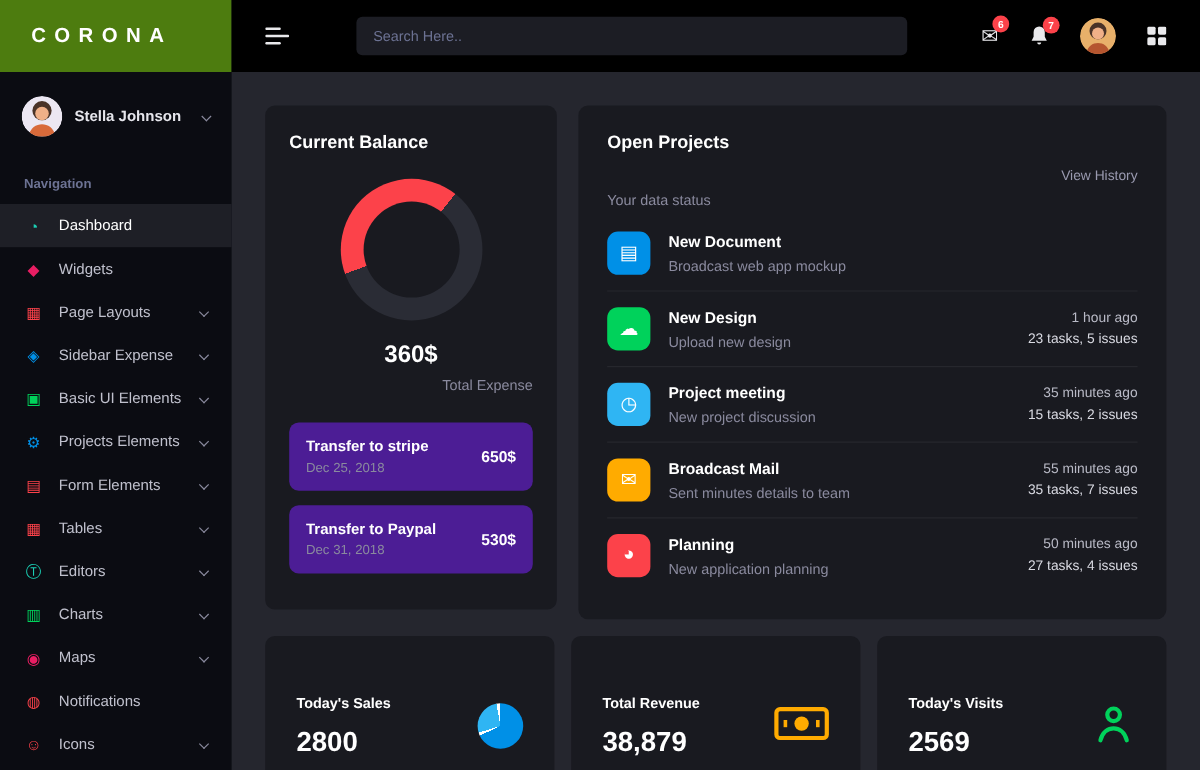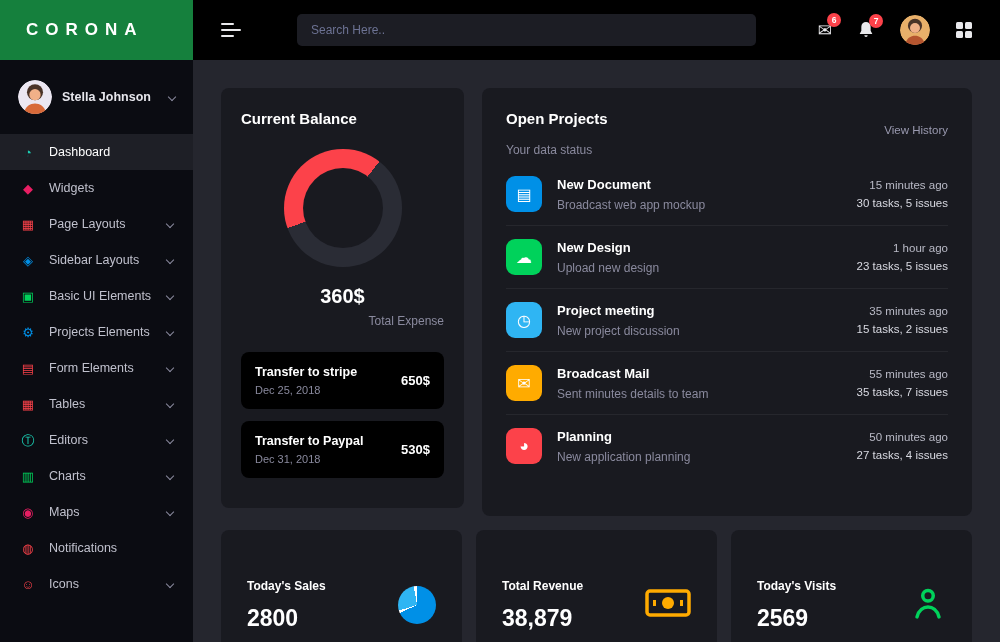--- a/index.html
+++ b/index.html
@@ -3,21 +3,21 @@
 <meta charset="utf-8">
 <style>
   * { box-sizing: border-box; margin: 0; padding: 0; }
   html,body { width:1000px; height:642px; overflow:hidden; }
   body { font-family:"Liberation Sans", sans-serif; background:#25262e; color:#fff; }
 
   .app { display:flex; width:1000px; height:642px; }
 
   
   .sidebar { width:193px; background:#0b0c12; flex-shrink:0; display:flex; flex-direction:column; }
-  .brand { height:60px; background:#15803d; display:flex; align-items:center; padding-left:26px;
+  .brand { height:60px; background:#4d7c0f; display:flex; align-items:center; padding-left:26px;
            color:#fff; font-size:17px; font-weight:700; letter-spacing:7px; cursor:pointer; }
   .profile { display:flex; align-items:center; gap:10px; padding:20px 18px; cursor:pointer; }
   .avatar { width:34px; height:34px; border-radius:50%; overflow:hidden; flex-shrink:0; display:block; }
   .pname { font-size:12.5px; font-weight:600; color:#e6e6ec; flex:1; }
   .chev { width:6px; height:6px; border-right:1.5px solid #8a8a9e; border-bottom:1.5px solid #8a8a9e;
           transform:rotate(45deg); display:inline-block; }
   .navlabel { padding:14px 20px 10px; font-size:11px; font-weight:600; color:#6c7293; }
   .sitem { display:flex; align-items:center; gap:13px; height:36px; padding:0 20px;
            color:#c0c1cd; font-size:12.5px; cursor:pointer; }
   .sitem.active { background:#1e1f26; color:#fff; }
@@ -45,28 +45,28 @@
   .card { background:#191a20; border-radius:8px; }
 
   .balance { width:243px; height:420px; padding:22px 20px; display:flex; flex-direction:column; }
   .card-title { font-size:15px; font-weight:600; color:#fff; }
   .donut { width:118px; height:118px; border-radius:50%; align-self:center; margin-top:22px; position:relative;
            background:conic-gradient(from 250deg, #fc424a 0deg 148deg, #2a2c35 148deg 360deg); }
   .donut::after { content:""; position:absolute; inset:19px; border-radius:50%; background:#191a20; }
   .bal-amount { text-align:center; margin-top:18px; font-size:20px; font-weight:700; }
   .bal-label { text-align:right; margin-top:6px; font-size:12px; color:#8a8a9e; }
   .transfers { margin-top:24px; display:flex; flex-direction:column; gap:12px; }
-  .transfer { background:#000000; border-radius:8px; padding:13px 14px; display:flex; align-items:center;
+  .transfer { background:#4c1d95; border-radius:8px; padding:13px 14px; display:flex; align-items:center;
               justify-content:space-between; cursor:pointer; }
   .t-title { font-size:12.5px; font-weight:600; color:#fff; margin-bottom:5px; }
   .t-date { font-size:11px; color:#8a8a9e; }
   .t-amt { font-size:13px; font-weight:700; color:#fff; }
 
   .projects { flex:1; height:428px; padding:22px 24px 8px; }
-  .proj-head { display:flex; align-items:flex-start; }
+  .proj-head { display:flex; align-items:flex-start;flex-direction:column; }
   .view-history { margin-left:auto; margin-top:14px; font-size:11.5px; color:#9a9ab0; cursor:pointer; }
   .proj-sub { margin-top:7px; font-size:12px; color:#8a8a9e; }
   .proj-list { margin-top:6px; }
   .proj-row { display:flex; align-items:center; padding:13px 0; border-bottom:1px solid rgba(255,255,255,0.06); cursor:pointer; }
   .proj-row:last-child { border-bottom:none; }
   .p-icon { width:36px; height:36px; border-radius:9px; color:#fff; display:flex; align-items:center;
             justify-content:center; font-size:16px; margin-right:15px; flex-shrink:0; }
   .p-title { font-size:13px; font-weight:600; color:#fff; margin-bottom:6px; }
   .p-sub { font-size:12px; color:#8a8a9e; }
   .p-right { margin-left:auto; text-align:right; }
@@ -95,38 +95,39 @@
             <circle cx="18" cy="18" r="18" fill="#ece7f2"></circle>
             <circle cx="18" cy="13" r="8.5" fill="#4a3328"></circle>
             <circle cx="18" cy="15.5" r="6" fill="#f0b088"></circle>
             <path d="M6 36c1.5-8 7-11 12-11s10.5 3 12 11z" fill="#d86a3a"></path>
           </svg>
       </span>
       <span class="pname">Stella Johnson</span>
       <span class="chev"></span>
     </div>
 
+    <div class="navlabel">Navigation</div>
 
     <nav>
       <div class="sitem active">
         <span class="sicon" style="color: rgb(27, 207, 180);">◔</span>
         <span>Dashboard</span>
       </div>
       <div class="sitem">
         <span class="sicon" style="color: rgb(233, 30, 99);">◆</span>
         <span>Widgets</span>
       </div>
       <div class="sitem">
         <span class="sicon" style="color: rgb(252, 66, 74);">▦</span>
         <span>Page Layouts</span>
         <span class="chev"></span>
       </div>
       <div class="sitem">
         <span class="sicon" style="color: rgb(0, 144, 231);">◈</span>
-        <span>Sidebar Layouts</span>
+        <span>Sidebar Expense</span>
         <span class="chev"></span>
       </div>
       <div class="sitem">
         <span class="sicon" style="color: rgb(0, 210, 91);">▣</span>
         <span>Basic UI Elements</span>
         <span class="chev"></span>
       </div>
       <div class="sitem">
         <span class="sicon" style="color: rgb(0, 144, 231);">⚙</span>
         <span>Projects Elements</span>
@@ -245,24 +246,20 @@
           </div>
           <div class="proj-sub">Your data status</div>
 
           <div class="proj-list">
             <div class="proj-row">
               <span class="p-icon" style="background: rgb(0, 144, 231);">▤</span>
               <div>
                 <div class="p-title">New Document</div>
                 <div class="p-sub">Broadcast web app mockup</div>
               </div>
-              <div class="p-right">
-                <div class="p-time">15 minutes ago</div>
-                <div class="p-tasks">30 tasks, 5 issues</div>
-              </div>
             </div>
             <div class="proj-row">
               <span class="p-icon" style="background: rgb(0, 210, 91);">☁</span>
               <div>
                 <div class="p-title">New Design</div>
                 <div class="p-sub">Upload new design</div>
               </div>
               <div class="p-right">
                 <div class="p-time">1 hour ago</div>
                 <div class="p-tasks">23 tasks, 5 issues</div>

